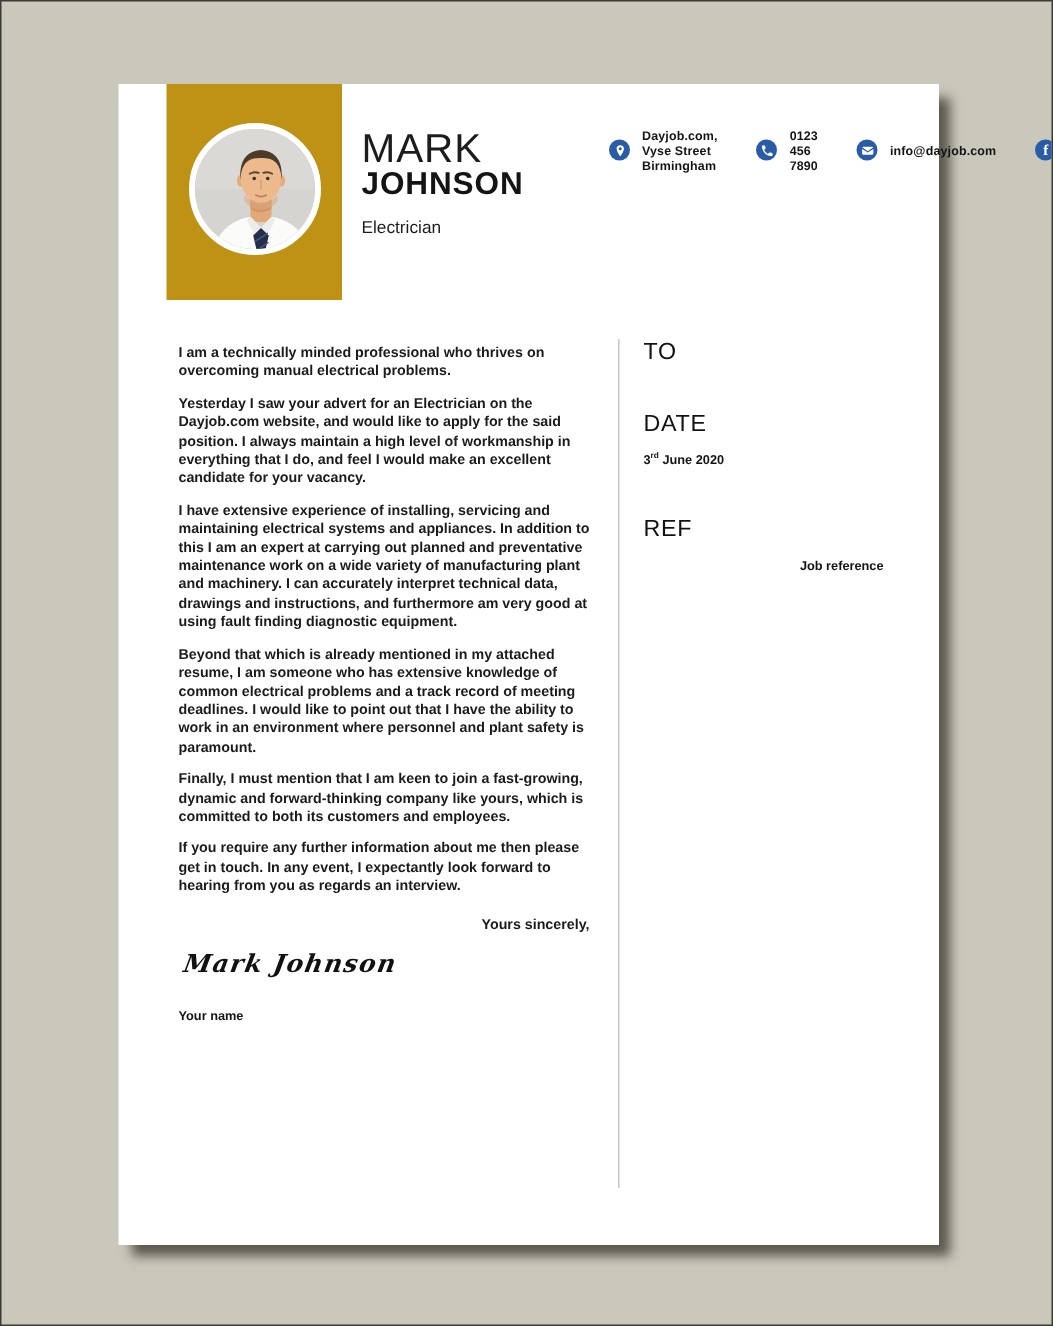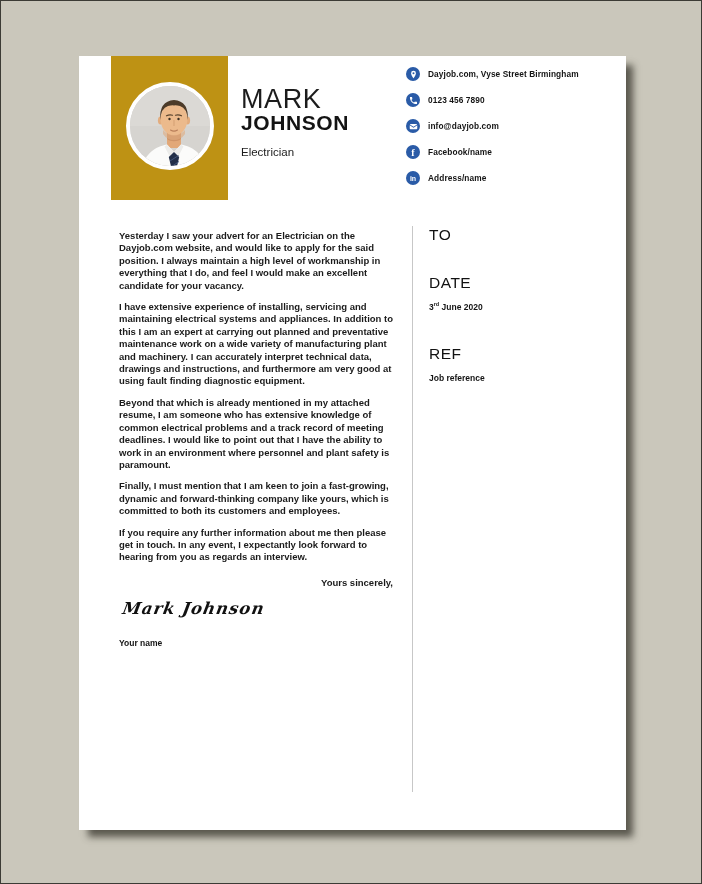--- a/index.html
+++ b/index.html
@@ -23,22 +23,22 @@
     position:absolute; left:50%; top:26px; transform:translateX(-50%);
     width:88px; height:88px; border-radius:50%;
     border:4px solid #ffffff; overflow:hidden; background:#d6d4d0;
   }
   .avatar svg { display:block; }
   .name-block { position:absolute; left:162px; top:32px; }
   .first-name { font-size:27px; font-weight:400; letter-spacing:.6px; line-height:23px; color:#1c1c1c; }
   .last-name  { font-size:21px; font-weight:700; letter-spacing:.6px; line-height:23px; color:#141414; }
   .job-title  { margin-top:12px; font-size:11.5px; font-weight:400; color:#1c1c1c; }
   .contacts {
-    position:absolute; left:327px; top:11px;
-    display:flex; flex-direction:column; gap:12px; width:210px;
+    position:absolute; left:327px; top:29px;
+    display:flex; gap:26px; width:210px;
   }
   .contact-row { display:flex; align-items:center; gap:8px; }
   .contact-icon {
     width:14px; height:14px; border-radius:50%; background:#2a5ba7;
     color:#fff; display:flex; align-items:center; justify-content:center; flex:none;
   }
   .contact-icon svg { width:9px; height:9px; fill:#ffffff; }
   .glyph-f  { font-family:"Liberation Serif", serif; font-size:10px; font-weight:700; line-height:1; margin-top:1px; }
   .glyph-in { font-size:7px; font-weight:700; line-height:1; }
   .contact-text { font-size:8.3px; font-weight:700; color:#141414; letter-spacing:.1px; }
@@ -55,21 +55,21 @@
   .sig-caption { margin-top:20px; font-size:8.5px; font-weight:700; color:#141414; }
   
   .sidebar { position:absolute; left:350px; top:170px; width:160px; }
   .sb-heading { font-size:15.5px; font-weight:400; color:#121212; letter-spacing:.5px; line-height:17px; }
   .to-lines { margin-top:13px; }
   .to-lines div { font-size:8.5px; font-weight:700; line-height:11.6px; color:#141414; }
   .date-h { margin-top:31px; }
   .sb-value { margin-top:10px; font-size:8.5px; font-weight:700; color:#141414; }
   .sb-value sup { font-size:5.5px; }
   .ref-h { margin-top:33px; }
-  .ref-v { margin-top:11px; }
+  .ref-v { margin-top:11px;text-align:right; }
 </style>
 </head>
 <body>
 
 <div class="canvas">
   <div class="page">
 
     <div class="photo-block">
       <div class="avatar">
         <svg viewBox="0 0 88 88" width="88" height="88">
@@ -138,20 +138,21 @@
         <span class="contact-icon">
           <span class="glyph-in">in</span>
         </span>
         <span class="contact-text">Address/name</span>
       </div>
     </div>
 
     <div class="divider"></div>
 
     <div class="letter">
+      <p>I am a technically minded professional who thrives on overcoming manual electrical problems.</p>
       <p>Yesterday I saw your advert for an Electrician on the Dayjob.com website, and would like to apply for the said position. I always maintain a high level of workmanship in everything that I do, and feel I would make an excellent candidate for your vacancy.</p>
       <p>I have extensive experience of installing, servicing and maintaining electrical systems and appliances. In addition to this I am an expert at carrying out planned and preventative maintenance work on a wide variety of manufacturing plant and machinery. I can accurately interpret technical data, drawings and instructions, and furthermore am very good at using fault finding diagnostic equipment.</p>
       <p>Beyond that which is already mentioned in my attached resume, I am someone who has extensive knowledge of common electrical problems and a track record of meeting deadlines. I would like to point out that I have the ability to work in an environment where personnel and plant safety is paramount.</p>
       <p>Finally, I must mention that I am keen to join a fast-growing, dynamic and forward-thinking company like yours, which is committed to both its customers and employees.</p>
       <p>If you require any further information about me then please get in touch. In any event, I expectantly look forward to hearing from you as regards an interview.</p>
       <p class="signoff">Yours sincerely,</p>
       <div class="signature">Mark Johnson</div>
       <div class="sig-caption">Your name</div>
     </div>
 

